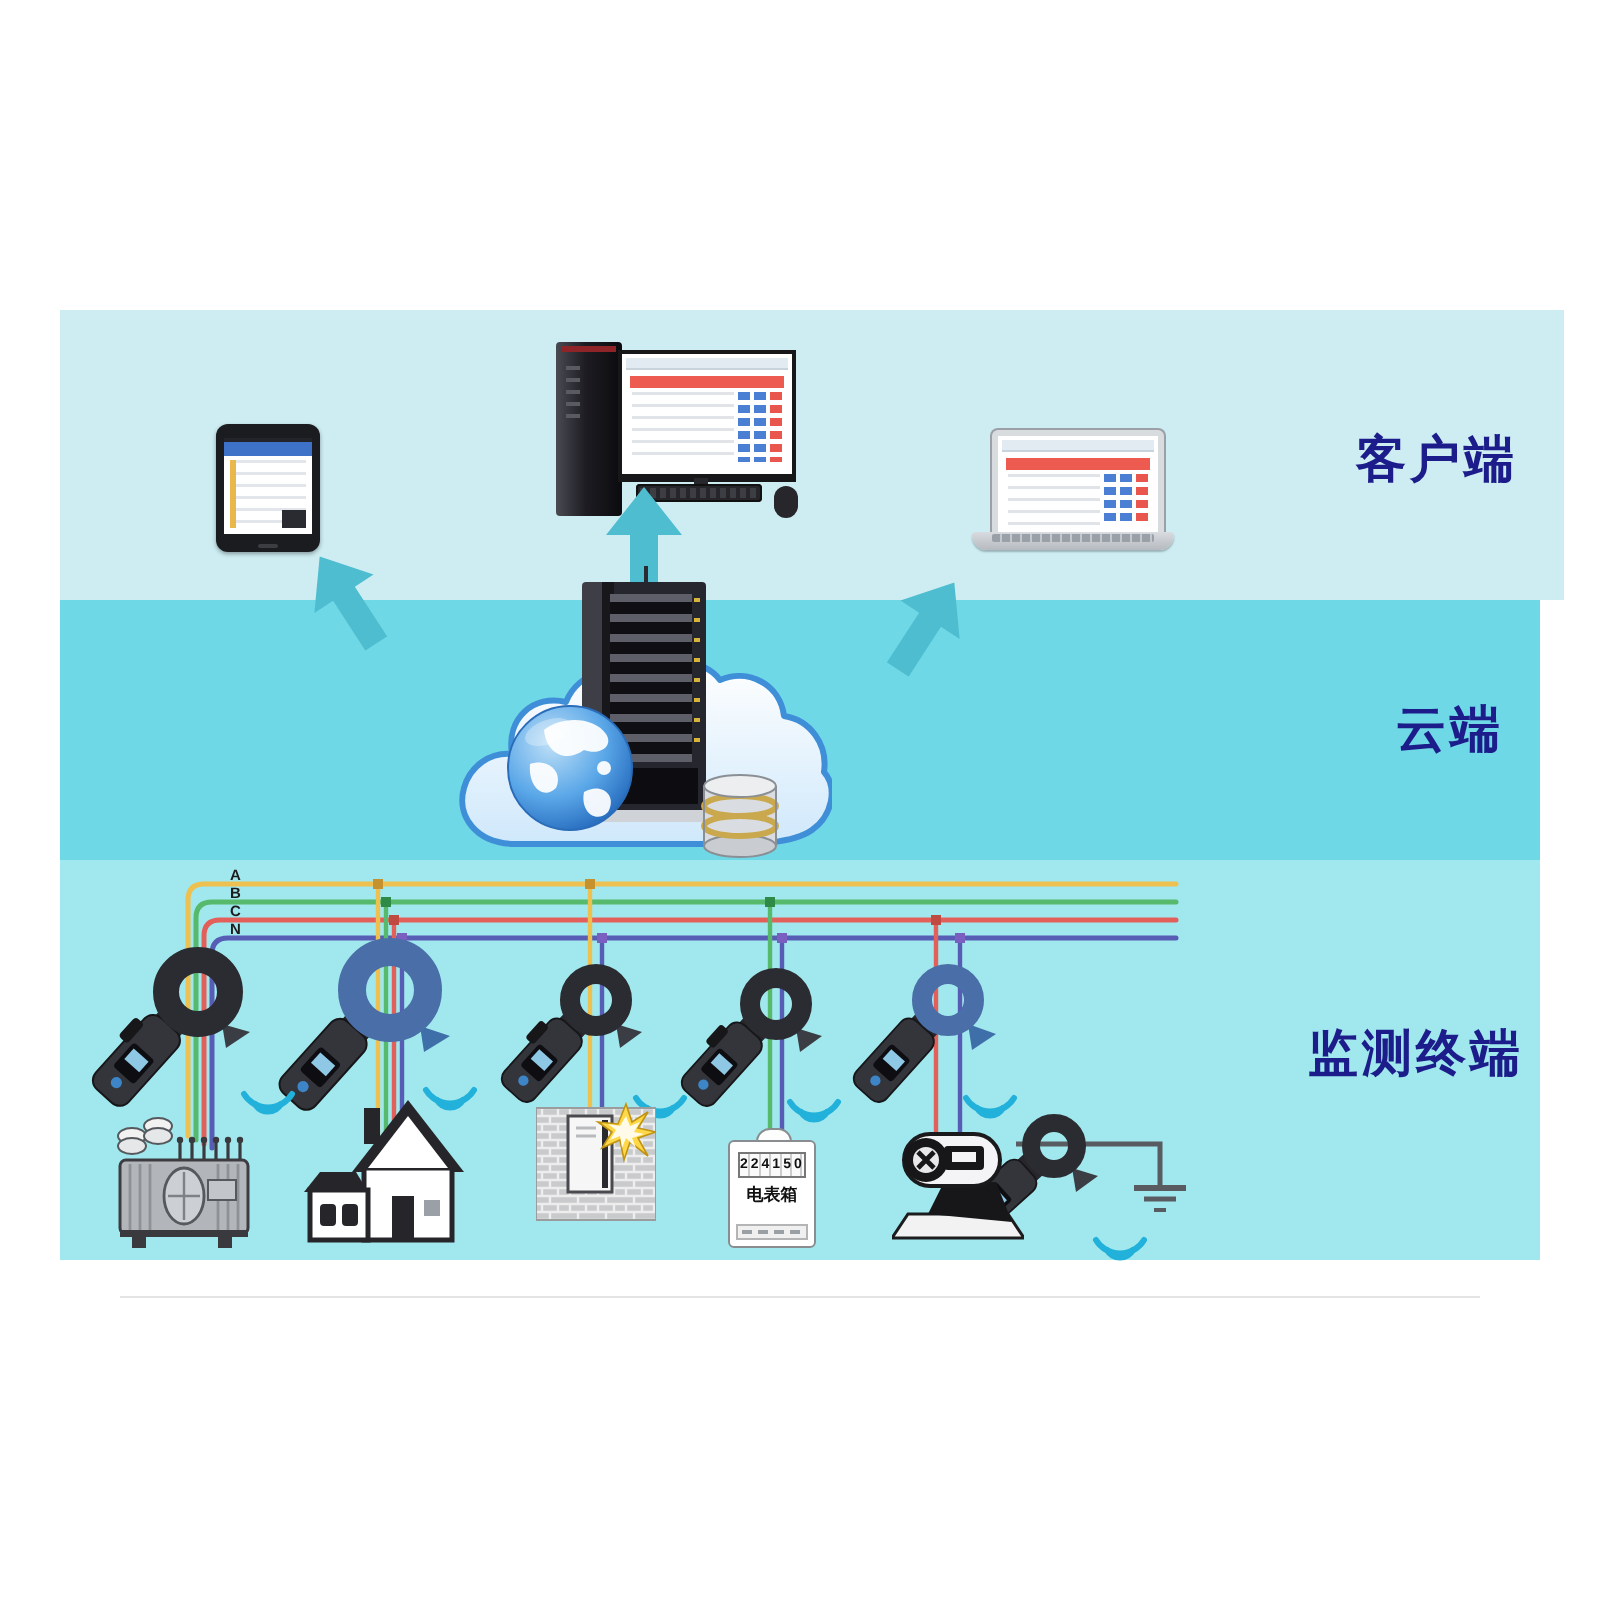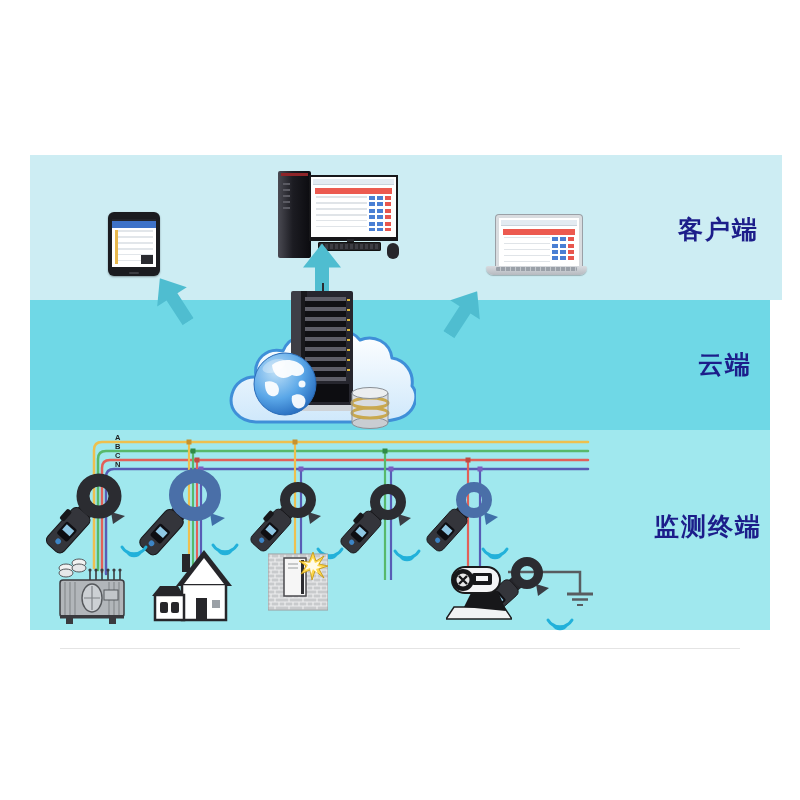--- a/index.html
+++ b/index.html
@@ -411,20 +411,28 @@
       </defs>
       <rect x="0" y="4" width="60" height="56" fill="url(#brick)" stroke="#9a9c9e"></rect>
       <rect x="16" y="8" width="22" height="38" fill="#f6f6f6" stroke="#4a4a4e" stroke-width="1.5"></rect>
       <rect x="33" y="10" width="3" height="34" fill="#2a2a2e"></rect>
       <path d="M20,14 H30 M20,18 H30" stroke="#b8babc" stroke-width="1.5"></path>
       <polygon points="45,2 48,11 56,6 51,14 60,16 51,19 56,28 47,21 44,30 42,20 33,24 38,16 31,11 41,12" fill="#ffd84a" stroke="#c09410" stroke-width="0.8"></polygon>
       <polygon points="45,8 47,13 52,11 49,16 54,17 48,19 50,24 45,19 43,24 42,18 37,20 40,15 36,12 42,13" fill="#fffbe8"></polygon>
     </svg>
   </div>
 
+  <div class="meter-box">
+    <div class="mb-tab"></div>
+    <div class="mb-body">
+      <div class="mb-display">224150</div>
+      <div class="mb-label">电表箱</div>
+      <div class="mb-strip"></div>
+    </div>
+  </div>
 
   <div class="dev" style="left:446px;top:551px;">
     <svg width="66" height="72" viewBox="0 0 66 72">
       <polygon points="8,56 58,56 66,68 0,68" fill="#f2f2f3" stroke="#1c1c1e" stroke-width="1.5"></polygon>
       <polygon points="26,40 52,40 60,60 18,56" fill="#17171a"></polygon>
       <rect x="6" y="16" width="48" height="26" rx="13" fill="#f4f4f6" stroke="#1a1a1c" stroke-width="2"></rect>
       <rect x="26" y="22" width="20" height="12" rx="2" fill="#17171a"></rect>
       <rect x="30" y="25" width="12" height="5" fill="#f4f4f6"></rect>
       <circle cx="17" cy="29" r="11" fill="#17171a"></circle>
       <circle cx="17" cy="29" r="6.5" fill="#e8e8ea"></circle>

